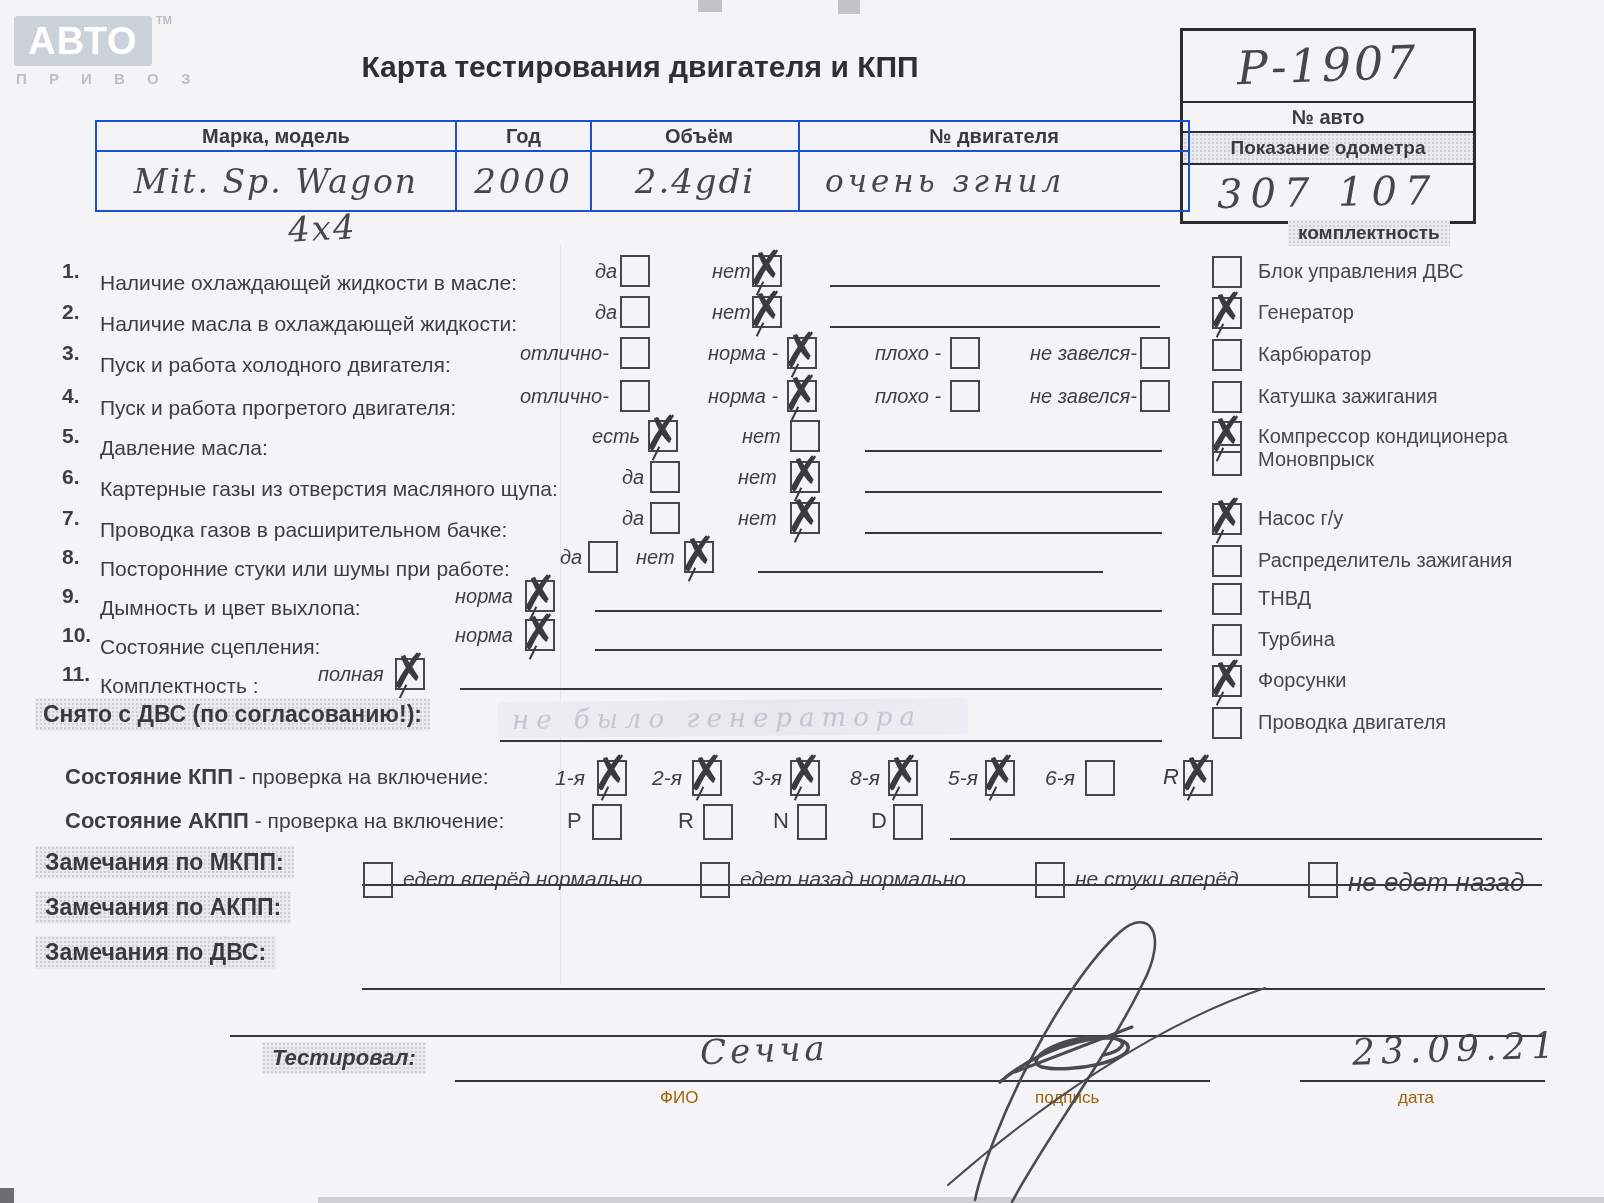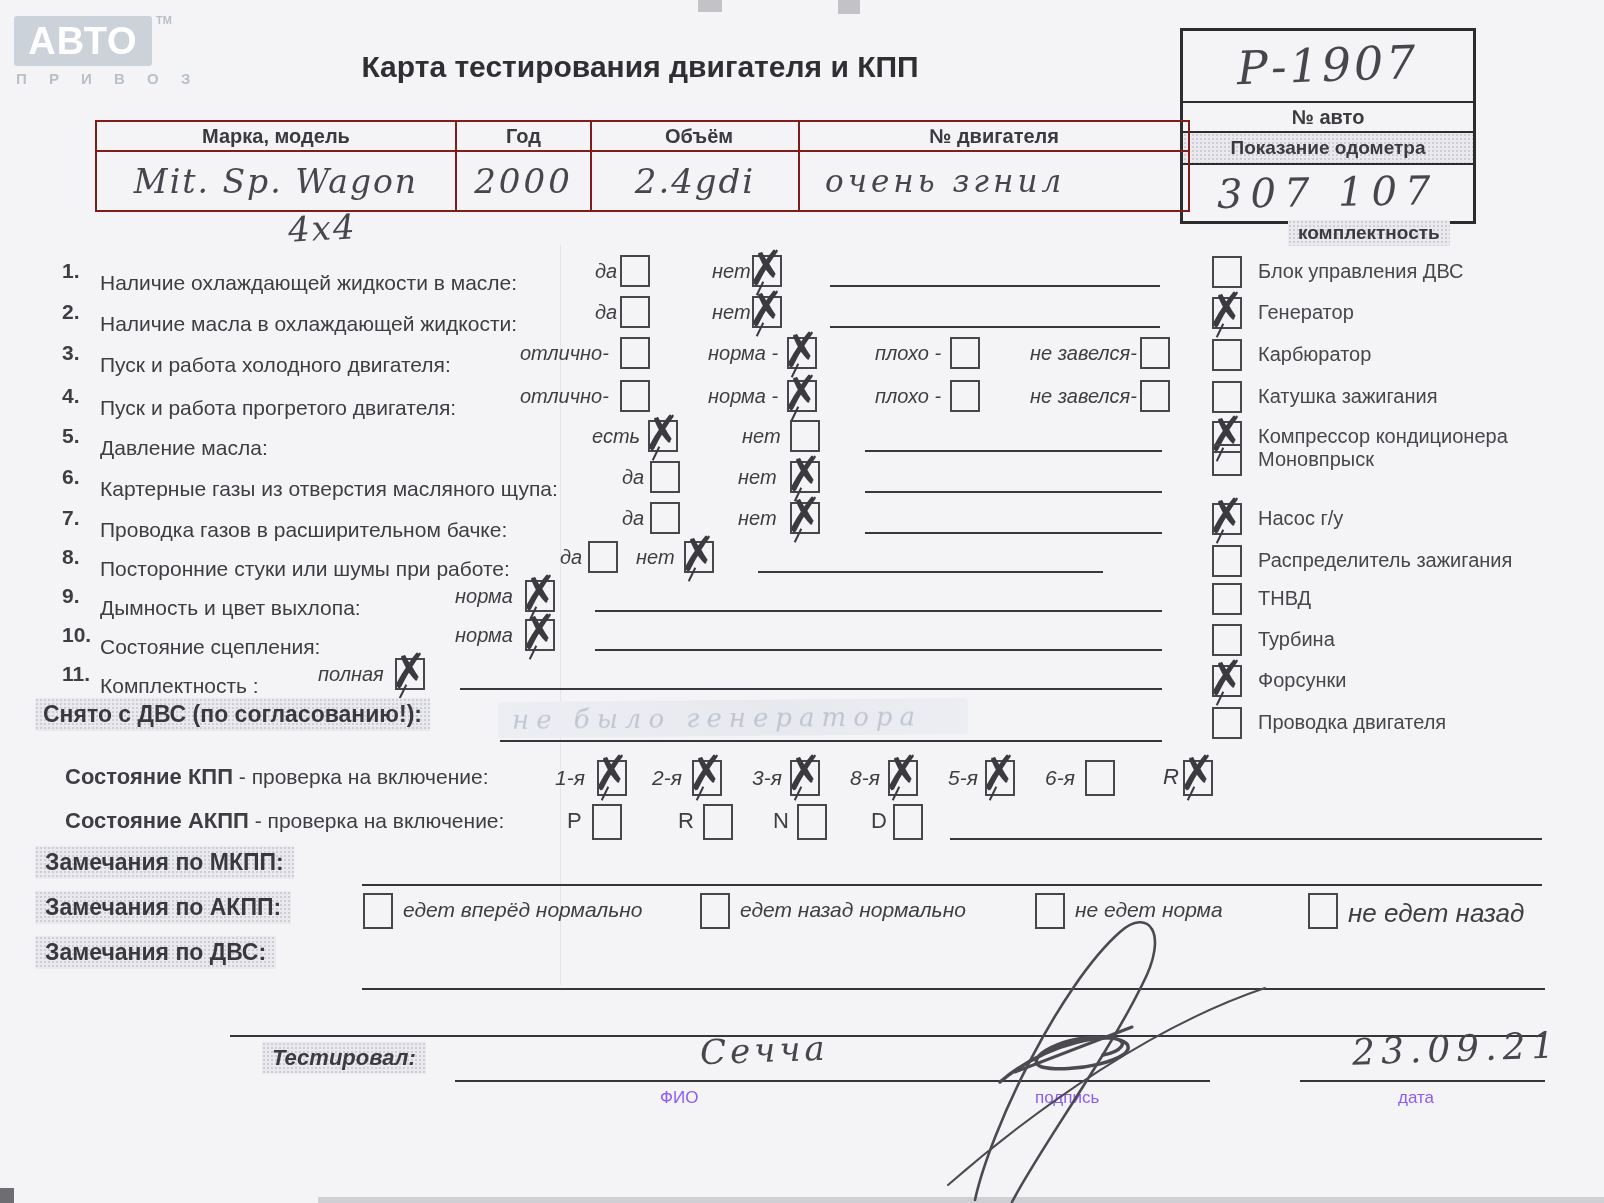--- a/index.html
+++ b/index.html
@@ -27,24 +27,24 @@
   .row .fill{top:30px;}
   
   .eqrow{position:absolute;left:1212px;width:392px;height:36px;}
   .eqlbl{position:absolute;left:46px;top:4px;font-size:20px;color:#46464b;white-space:nowrap;}
   
   .glbl{position:absolute;top:6px;font-style:italic;font-size:21px;}
   .plbl{position:absolute;top:4px;font-size:22px;}
   .bsec{font-weight:bold;font-size:23px;color:#38383d;}
   .klabel{position:absolute;left:0;top:4px;font-size:21px;white-space:nowrap;}
   .klabel b{font-size:22px;}
-  .smallcap{font-size:17px;color:#8b5cf6;}
+  .smallcap{font-size:17px;color:#a16207;}
   
   table.veh{border-collapse:collapse;}
-  table.veh td{border:2px solid #7f1d1d;padding:0;text-align:center;vertical-align:middle;}
+  table.veh td{border:2px solid #1d4ed8;padding:0;text-align:center;vertical-align:middle;}
   .hdr{font-weight:bold;font-size:20px;color:#3a3a3f;}
   .smudge{position:absolute;background:#9a9aa0;opacity:.55;}
   svg path{fill:none;stroke:#4a4a50;stroke-width:2.6;stroke-linecap:round;}
 </style>
 </head>
 <body>
 
 <div id="paper">
 
   <div class="smudge abs" style="left:698px;top:0;width:24px;height:12px"></div>
@@ -295,27 +295,27 @@
   </div>
 
   <div class="abs ht" style="left:35px;top:846px;padding:3px 10px;">
     <span class="bsec">Замечания по МКПП:</span>
   </div>
   <div class="hline" style="left:362px;top:884px;width:1180px;"></div>
 
   <div class="abs ht" style="left:35px;top:891px;padding:3px 10px;">
     <span class="bsec">Замечания по АКПП:</span>
   </div>
-  <div class="abs" style="left:0;top:893px;width:1604px;height:40px;">
+  <div class="abs" style="left:0;top:862px;width:1604px;height:40px;">
     <span class="cb" style="left:363px;top:0;height:36px"></span>
     <span class="opt" style="left:403px;font-size:21px">едет вперёд нормально</span>
     <span class="cb" style="left:700px;top:0;height:36px"></span>
     <span class="opt" style="left:740px;font-size:21px">едет назад нормально</span>
     <span class="cb" style="left:1035px;top:0;height:36px"></span>
-    <span class="opt" style="left:1075px;font-size:21px">не едет норма</span>
+    <span class="opt" style="left:1075px;font-size:21px">не стуки вперёд</span>
     <span class="cb" style="left:1308px;top:0;height:36px"></span>
     <span class="opt" style="left:1348px;font-size:26px">не едет назад</span>
   </div>
 
   <div class="abs ht" style="left:35px;top:936px;padding:3px 10px;">
     <span class="bsec">Замечания по ДВС:</span>
   </div>
   <div class="hline" style="left:362px;top:988px;width:1183px;"></div>
   <div class="hline" style="left:230px;top:1035px;width:1315px;"></div>
 

